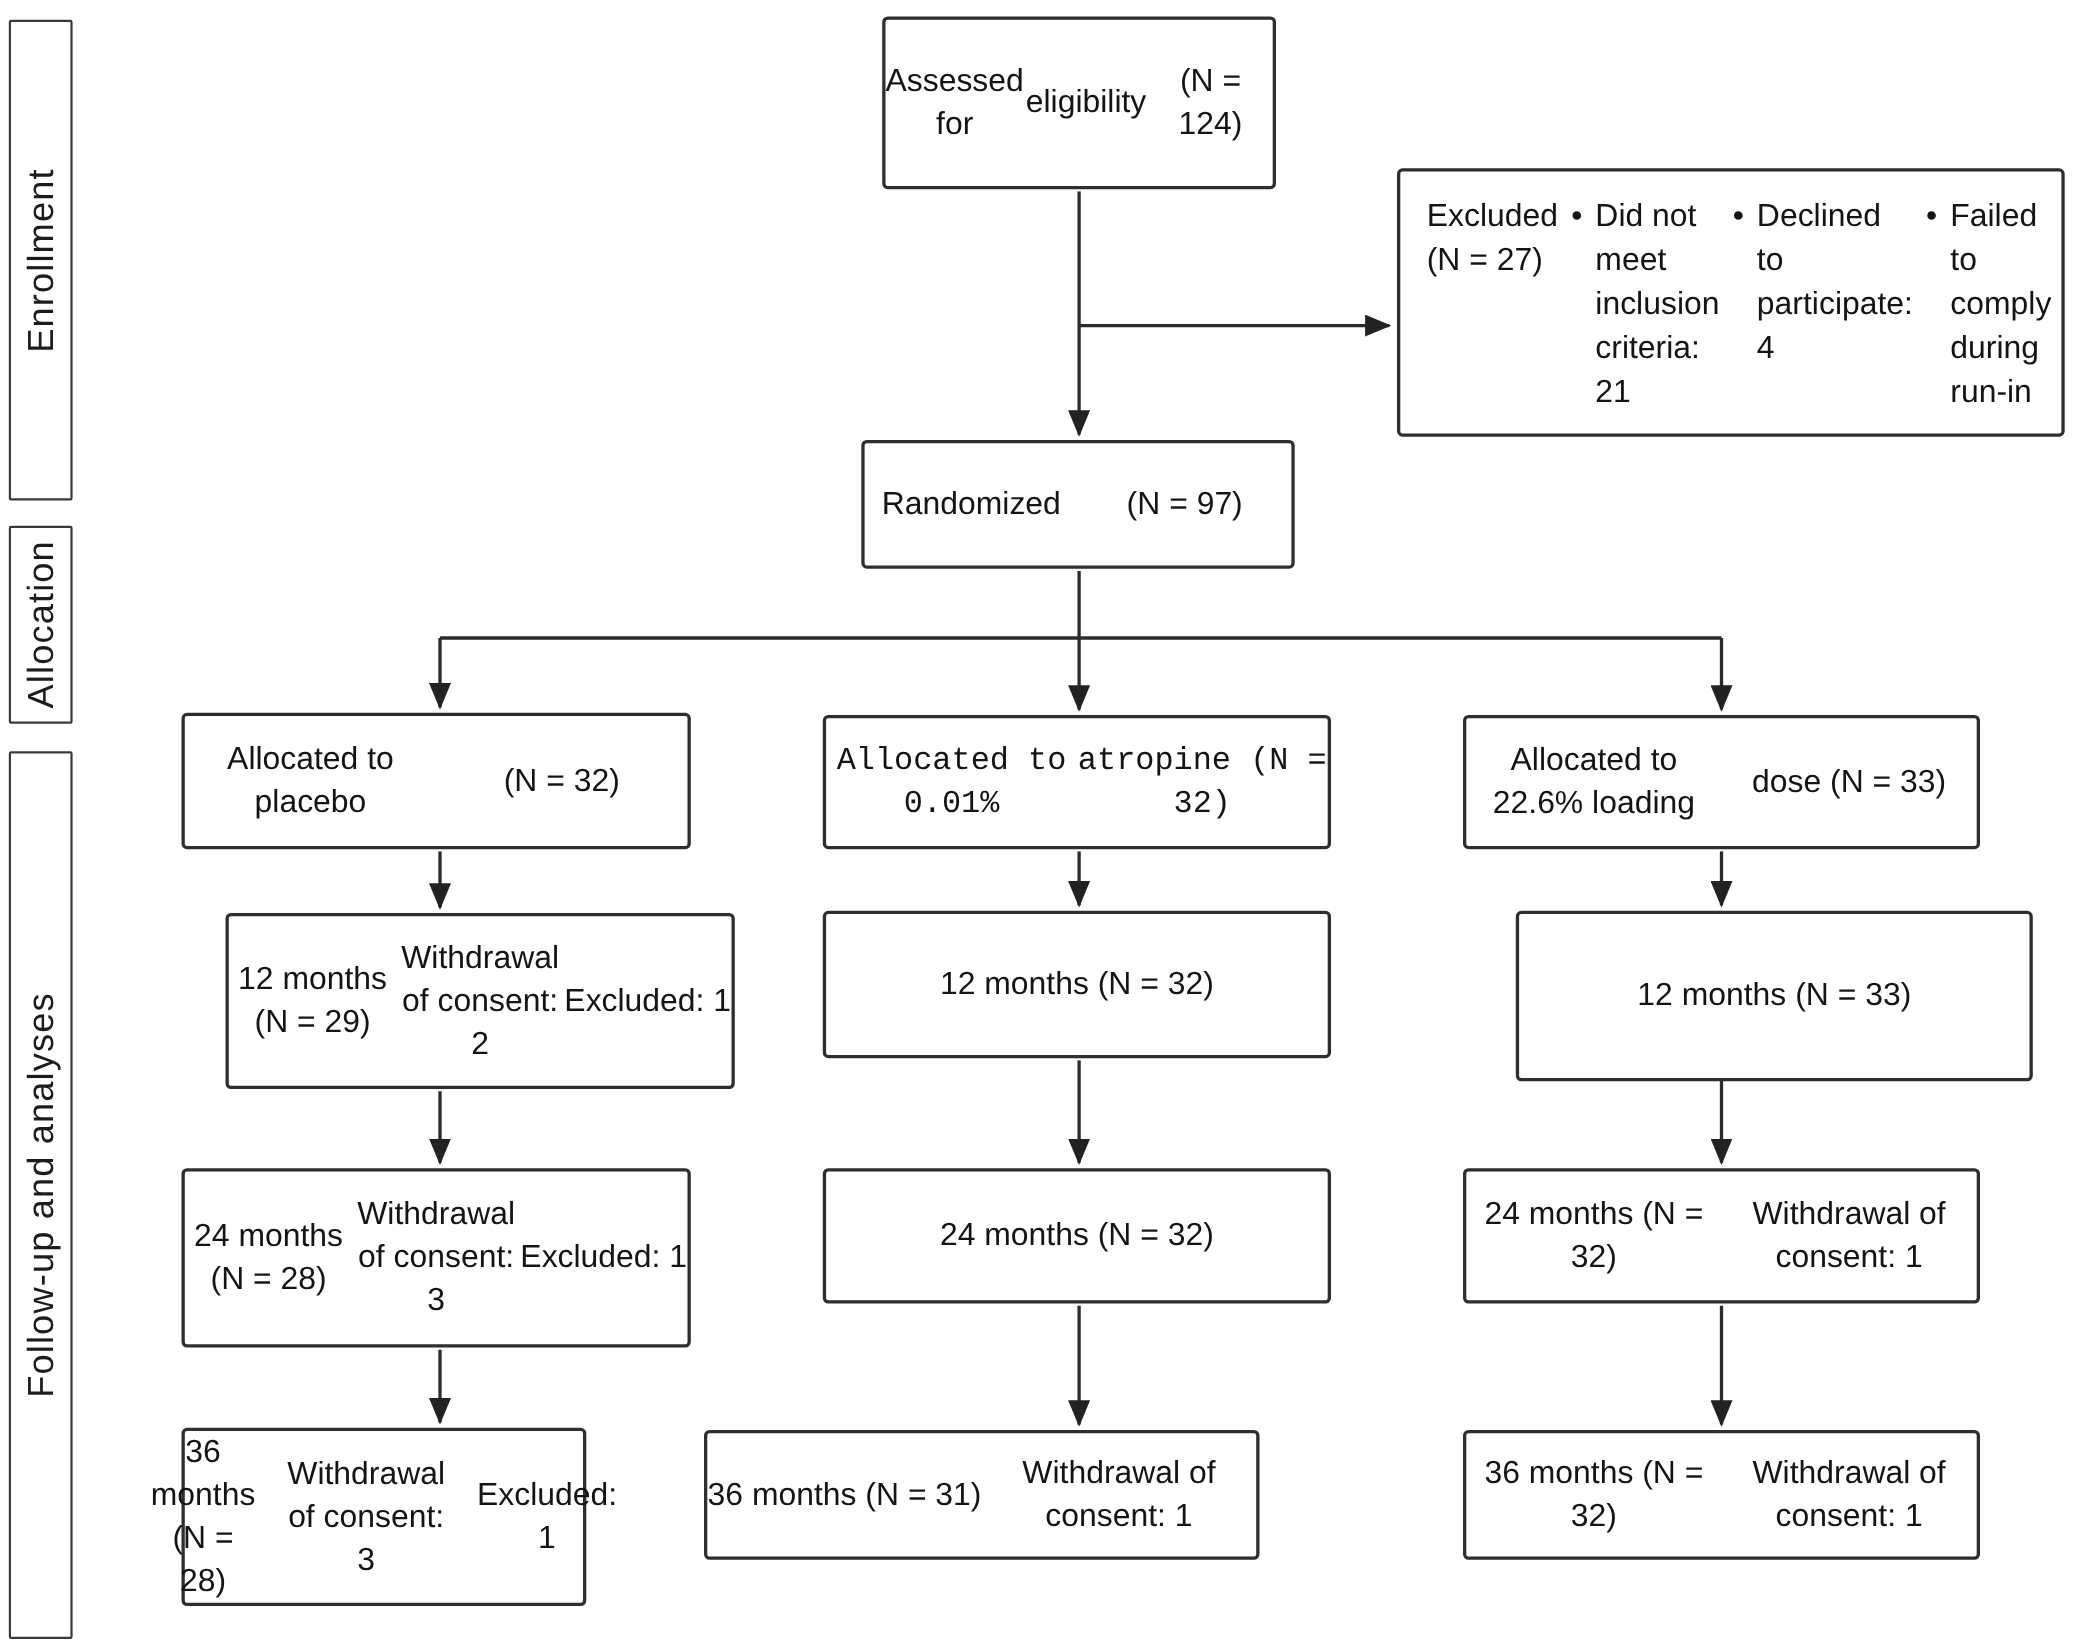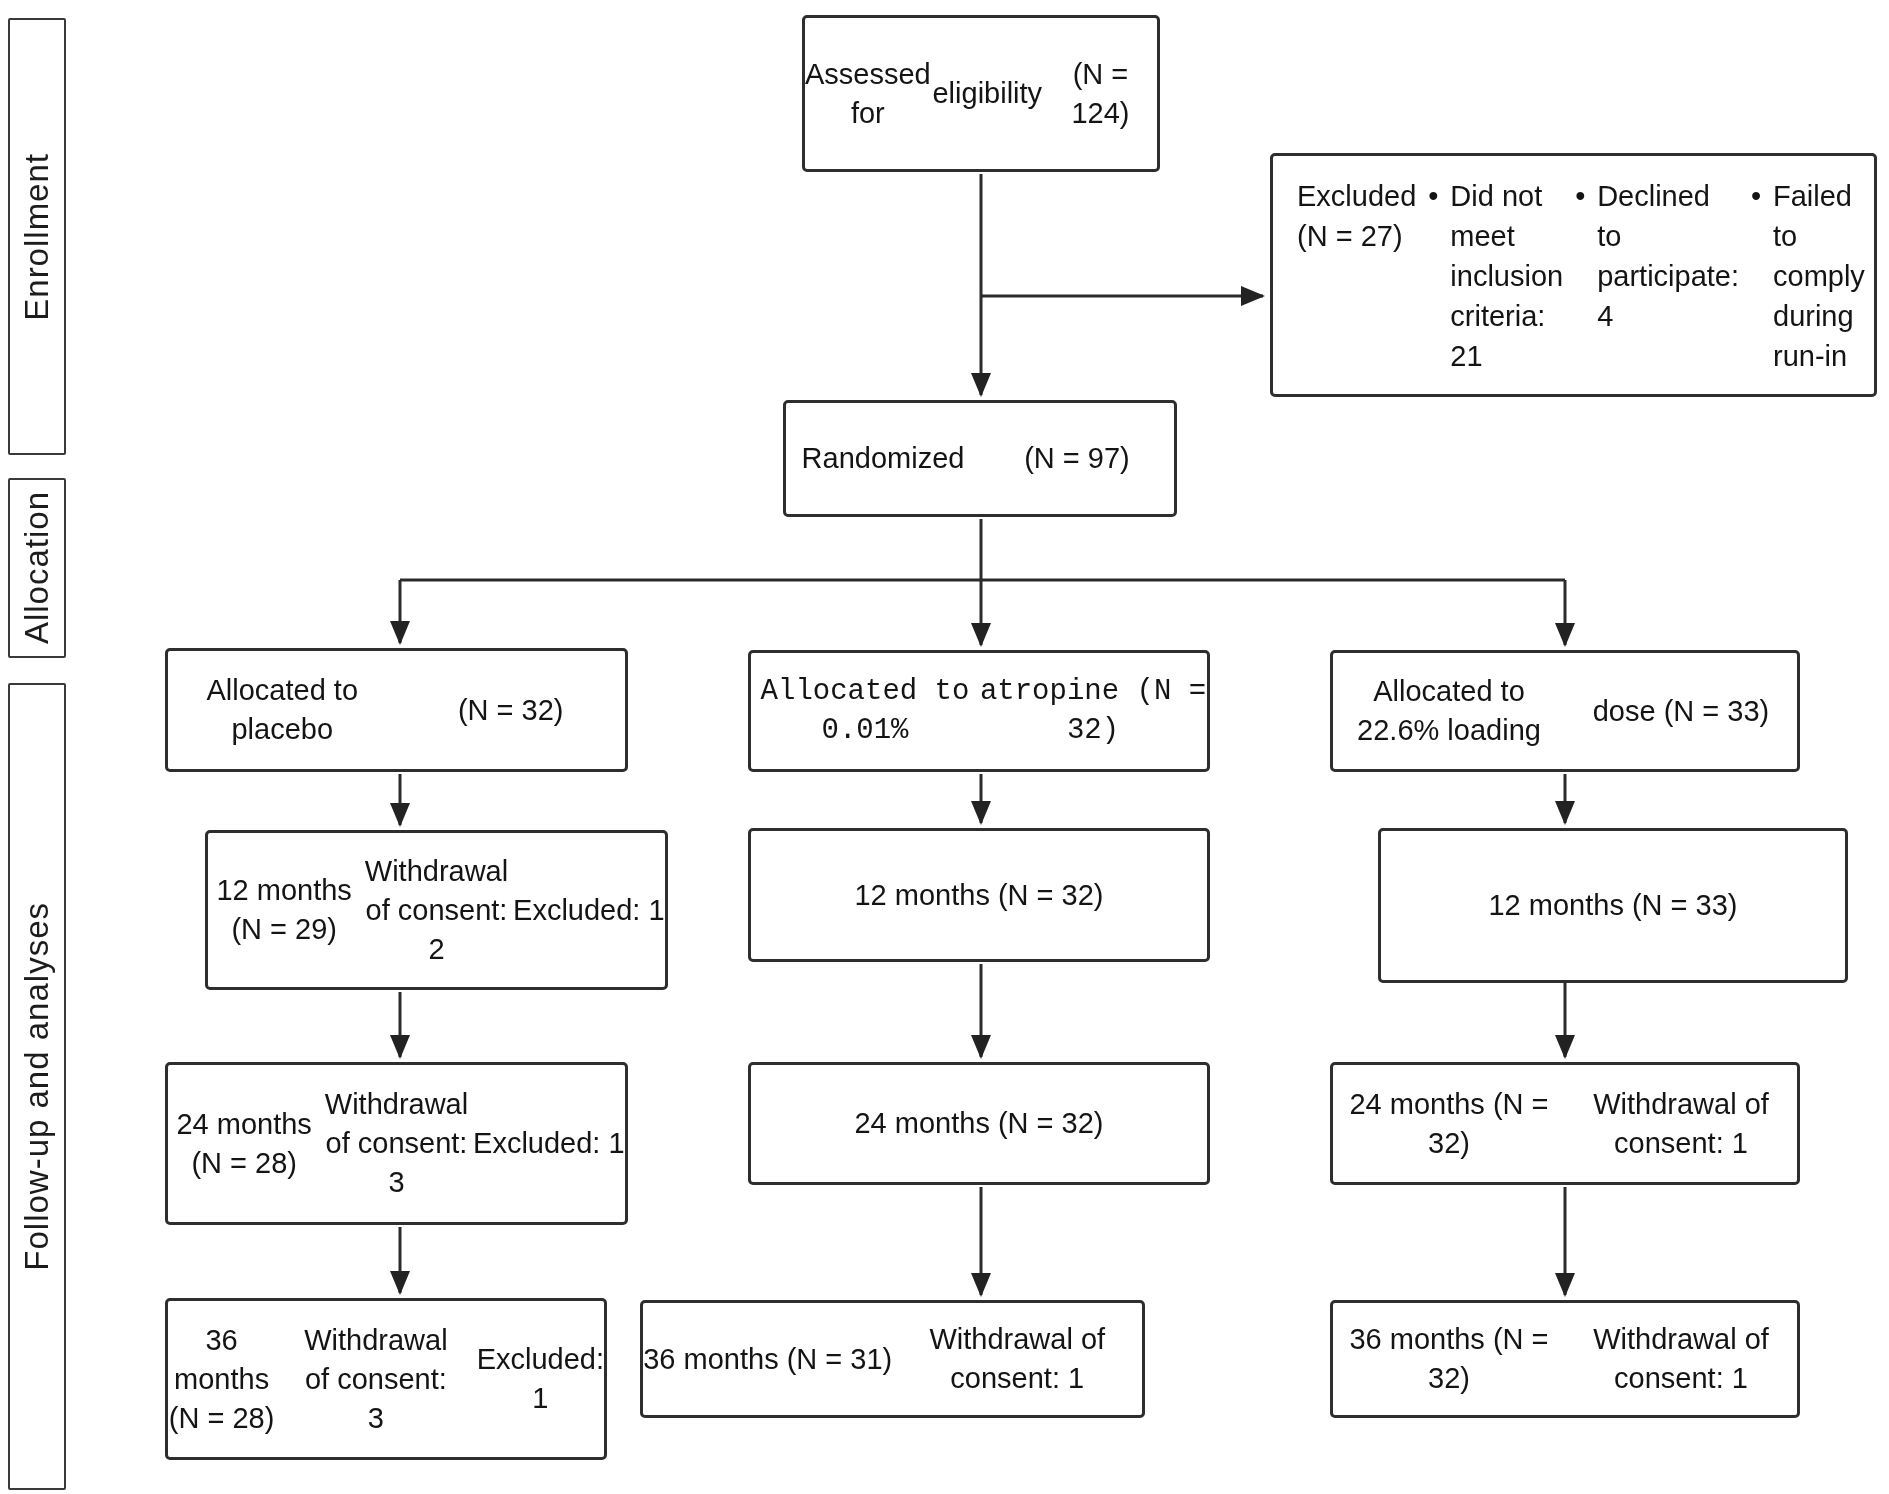--- a/index.html
+++ b/index.html
@@ -129,21 +129,21 @@
     <div class="bl">Excluded: 1</div>
   </div>
   <div class="box" style="left:748px;top:1062px;width:462px;height:123px;">
     <div class="bl">24 months (N = 32)</div>
   </div>
   <div class="box" style="left:1330px;top:1062px;width:470px;height:123px;">
     <div class="bl">24 months (N = 32)</div>
     <div class="bl">Withdrawal of consent: 1</div>
   </div>
 
-  <div class="box" style="left:165px;top:1298px;width:442px;height:162px;gap:29px;">
+  <div class="box" style="left:165px;top:1298px;width:368px;height:162px;gap:29px;">
     <div class="bl">36 months (N = 28)</div>
     <div class="bl">Withdrawal of consent: 3</div>
     <div class="bl">Excluded: 1</div>
   </div>
   <div class="box" style="left:640px;top:1300px;width:505px;height:118px;">
     <div class="bl">36 months (N = 31)</div>
     <div class="bl">Withdrawal of consent: 1</div>
   </div>
   <div class="box" style="left:1330px;top:1300px;width:470px;height:118px;">
     <div class="bl">36 months (N = 32)</div>

